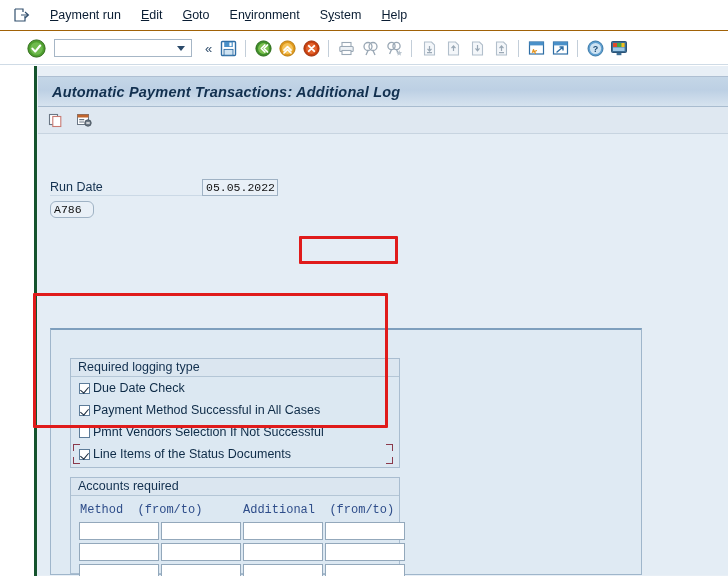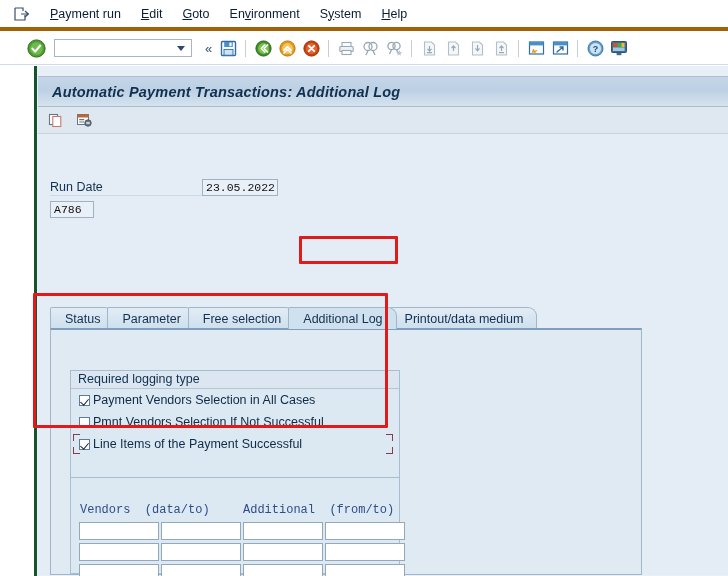--- a/index.html
+++ b/index.html
@@ -16,21 +16,21 @@
     overflow: hidden;
     position: relative;
   }
 
   
   .menubar {
     position: absolute;
     left: 0; top: 0;
     width: 728px; height: 31px;
     background: #ffffff;
-    border-bottom: 4px solid #a16207;
+    border-bottom: 1px solid #a16207;
     display: flex;
     align-items: center;
     box-sizing: border-box;
   }
   .menu-back-icon {
     width: 22px; height: 20px;
     margin-left: 11px; margin-right: 8px;
     display: flex; align-items: center; justify-content: center;
   }
   .menu-item {
@@ -467,66 +467,64 @@
         <circle cx="12" cy="11" r="3.2" fill="#6e7a87" stroke="#47525e" stroke-width="0.9"></circle>
         <path d="M10.3 11 h3.4" stroke="#ffffff" stroke-width="1.3"></path>
       </svg>
     </div>
   </div>
 
   <div class="form-area">
 
     <div class="hdr-row" style="left:12px; top:45px;">
       <div class="hdr-label">Run Date</div>
-      <div class="hdr-input" style="width:76px;">23.05.2022</div>
+      <div class="hdr-input" style="width:76px;">05.05.2022</div>
     </div>
 
     <div class="hdr-row" style="left:12px; top:67px;">
-      <div class="hdr-input" style="width:44px;">A786</div>
+      <div class="hdr-input" style="width:44px;border-radius:6px;">A786</div>
     </div>
 
-    <div class="tabstrip">
-      <div class="tab">Status</div>
-      <div class="tab">Parameter</div>
-      <div class="tab">Free selection</div>
-      <div class="tab active">Additional Log</div>
-      <div class="tab">Printout/data medium</div>
-    </div>
 
     <div class="tab-panel">
 
-      <div class="group" style="left:19px; top:28px; width:330px; height:110px;margin-top:12px;">
+      <div class="group" style="left:19px; top:28px; width:330px; height:110px;">
         <div class="group-title">Required logging type</div>
-
 
         <div class="cb-row">
           <span class="cb-box checked"></span>
-          <span class="cb-label">Payment Vendors Selection in All Cases</span>
+          <span class="cb-label">Due Date Check</span>
+        </div>
+
+        <div class="cb-row">
+          <span class="cb-box checked"></span>
+          <span class="cb-label">Payment Method Successful in All Cases</span>
         </div>
 
         <div class="cb-row">
           <span class="cb-box"></span>
           <span class="cb-label">Pmnt Vendors Selection If Not Successful</span>
         </div>
 
         <div class="cb-row">
           <span class="focus-brackets">
             <i class="fb-tl"></i>
               <i class="fb-tr"></i>
               <i class="fb-bl"></i>
               <i class="fb-br"></i>
           </span>
           <span class="cb-box checked"></span>
-          <span class="cb-label">Line Items of the Payment Successful</span>
+          <span class="cb-label">Line Items of the Status Documents</span>
         </div>
       </div>
 
       <div class="group" style="left:19px; top:147px; width:330px; height:97px;">
-
-        <div class="acct-head" style="left:9px; top:25px;">Vendors  (data/to)</div>
+        <div class="group-title">Accounts required</div>
+
+        <div class="acct-head" style="left:9px; top:25px;">Method  (from/to)</div>
         <div class="acct-head" style="left:172px; top:25px;">Additional  (from/to)</div>
 
         <div class="acct-input" style="left:8px;   top:44px;"></div>
         <div class="acct-input" style="left:90px;  top:44px;"></div>
         <div class="acct-input" style="left:172px; top:44px;"></div>
         <div class="acct-input" style="left:254px; top:44px;"></div>
 
         <div class="acct-input" style="left:8px;   top:65px;"></div>
         <div class="acct-input" style="left:90px;  top:65px;"></div>
         <div class="acct-input" style="left:172px; top:65px;"></div>

